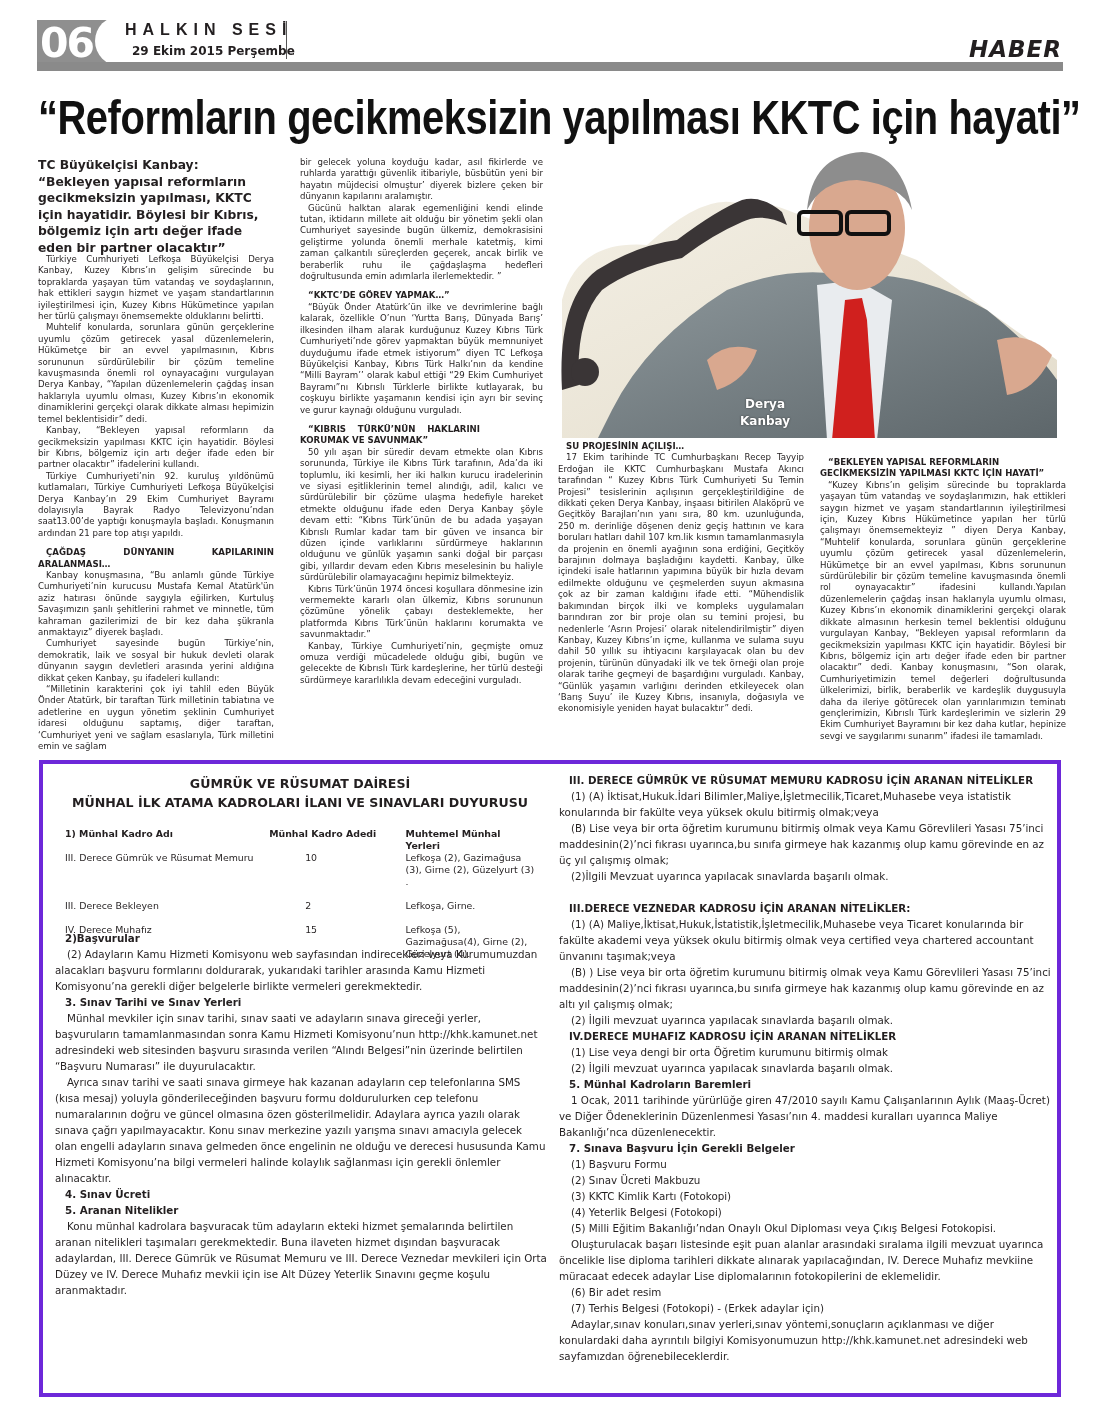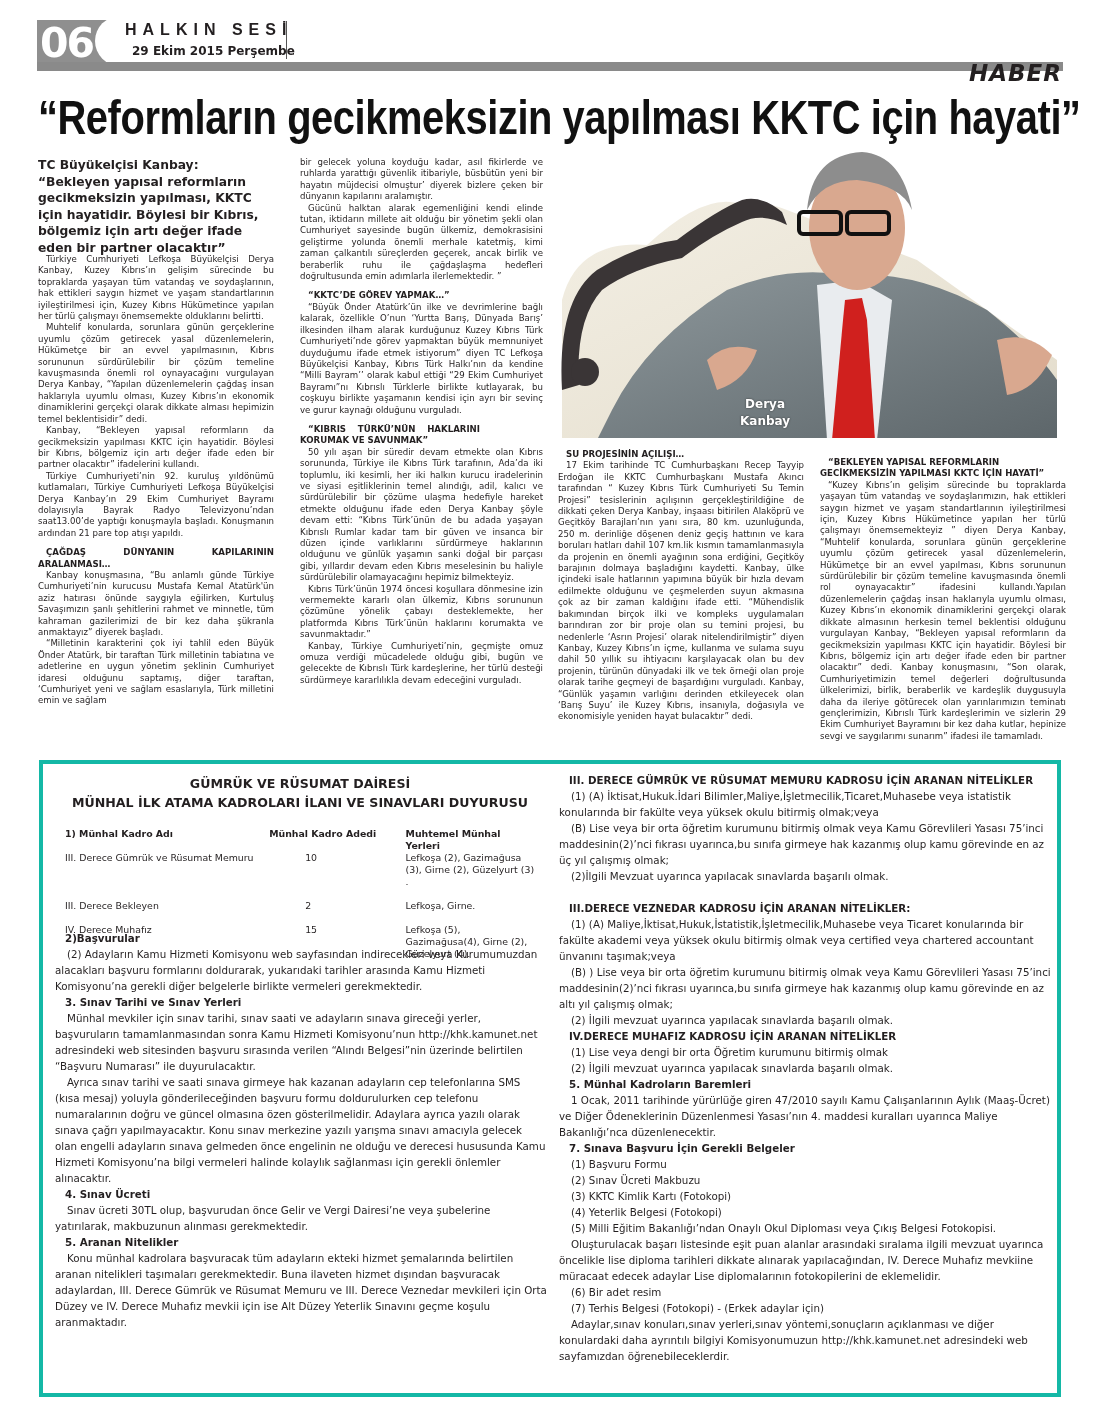--- a/index.html
+++ b/index.html
@@ -4,29 +4,29 @@
 <style>
   html,body{margin:0;padding:0;background:#fff;}
   body{width:1102px;height:1417px;position:relative;overflow:hidden;font-family:"DejaVu Sans","Liberation Sans",sans-serif;color:#231f20;}
   .hdr-bar{position:absolute;left:37px;top:62px;width:1026px;height:9px;background:#8a8a8a;}
   .page-tab{position:absolute;left:37px;top:20px;width:100px;height:51px;background:#8f8f8f;}
   .page-num{position:absolute;left:40px;top:18px;font-family:"DejaVu Sans",sans-serif;font-weight:bold;font-size:41px;color:#fff;letter-spacing:-2px;line-height:50px;}
   .tab-curve{position:absolute;left:95px;top:16px;width:200px;height:50px;background:#fff;border-radius:32px 0 0 32px;}
   .paper-name{position:absolute;left:125px;top:21px;font-size:16px;font-weight:bold;letter-spacing:6px;color:#231f20;font-family:Liberation Sans, sans-serif;}
   .paper-date{position:absolute;left:132px;top:44px;font-size:12px;font-weight:bold;color:#231f20;font-family:"DejaVu Sans",sans-serif;}
   .hdr-divider{position:absolute;left:286px;top:21px;width:1px;height:38px;background:#555;}
-  .section-label{position:absolute;right:40px;top:36px;font-size:23px;font-weight:900;font-style:italic;color:#231f20;font-family:"DejaVu Sans",sans-serif;letter-spacing:1px;margin-top:24px;}
+  .section-label{position:absolute;right:40px;top:36px;font-size:23px;font-weight:900;font-style:italic;color:#231f20;font-family:"DejaVu Sans",sans-serif;letter-spacing:1px;}
   .headline{position:absolute;left:38px;top:90px;width:1030px;font-family:"Liberation Sans",sans-serif;font-weight:bold;font-size:48px;line-height:56px;transform:scaleX(0.83);transform-origin:left top;white-space:nowrap;color:#111;letter-spacing:-0.5px;}
   .col{position:absolute;font-family:"DejaVu Sans",sans-serif;font-size:8.6px;line-height:11.4px;text-align:justify;color:#231f20;}
   .col p{margin:0;text-indent:8px;}
   .col h4{margin:8px 0 0 0;font-size:8.6px;font-weight:bold;text-indent:8px;}
   .lead{position:absolute;left:38px;top:157px;width:236px;font-family:"DejaVu Sans",sans-serif;font-weight:bold;font-size:12.3px;line-height:16.6px;color:#231f20;}
   .photo{position:absolute;left:557px;top:150px;width:508px;height:288px;background:#fff;overflow:hidden;}
   .caption{position:absolute;left:740px;top:396px;font-family:"DejaVu Sans",sans-serif;font-weight:bold;font-size:12px;line-height:17px;color:#fff;text-align:center;text-shadow:0 0 2px #333;}
-  .notice{position:absolute;left:39px;top:760px;width:1022px;height:637px;border:4px solid #14b8a6;box-sizing:border-box;background:#fff;}
+  .notice{position:absolute;left:39px;top:760px;width:1022px;height:637px;border:4px solid #6d28d9;box-sizing:border-box;background:#fff;}
   .notice-inner{position:absolute;font-family:"DejaVu Sans",sans-serif;font-size:10.3px;line-height:16px;color:#231f20;}
   .notice-inner p{margin:0;}
   .notice-inner .ind{text-indent:12px;}
   .notice-inner .hd{font-weight:bold;padding-left:10px;}
   .notice-title{text-align:center;font-weight:bold;font-size:12.6px;line-height:19px;}
   .kadro-table{position:absolute;left:22px;top:64px;width:470px;font-size:9.4px;line-height:12px;}
   .kadro-row{display:flex;margin-bottom:12px;}
   .kadro-row .c1{width:205px;}
   .kadro-row .c2{width:137px;}
   .kadro-row .c3{width:130px;}
@@ -52,20 +52,21 @@
 
 <div class="lead">TC Büyükelçisi Kanbay: “Bekleyen yapısal reformların gecikmeksizin yapılması, KKTC için hayatidir. Böylesi bir Kıbrıs, bölgemiz için artı değer ifade eden bir partner olacaktır”</div>
 
 <div class="col" style="left:38px;top:254px;width:236px;">
   <p>Türkiye Cumhuriyeti Lefkoşa Büyükelçisi Derya Kanbay, Kuzey Kıbrıs’ın gelişim sürecinde bu topraklarda yaşayan tüm vatandaş ve soydaşlarının, hak ettikleri saygın hizmet ve yaşam standartlarının iyileştirilmesi için, Kuzey Kıbrıs Hükümetince yapılan her türlü çalışmayı önemsemekte olduklarını belirtti.</p>
   <p>Muhtelif konularda, sorunlara günün gerçeklerine uyumlu çözüm getirecek yasal düzenlemelerin, Hükümetçe bir an evvel yapılmasının, Kıbrıs sorununun sürdürülebilir bir çözüm temeline kavuşmasında önemli rol oynayacağını vurgulayan Derya Kanbay, “Yapılan düzenlemelerin çağdaş insan haklarıyla uyumlu olması, Kuzey Kıbrıs’ın ekonomik dinamiklerini gerçekçi olarak dikkate alması hepimizin temel beklentisidir” dedi.</p>
   <p>Kanbay, “Bekleyen yapısal reformların da gecikmeksizin yapılması KKTC için hayatidir. Böylesi bir Kıbrıs, bölgemiz için artı değer ifade eden bir partner olacaktır” ifadelerini kullandı.</p>
   <p>Türkiye Cumhuriyeti’nin 92. kuruluş yıldönümü kutlamaları, Türkiye Cumhuriyeti Lefkoşa Büyükelçisi Derya Kanbay’ın 29 Ekim Cumhuriyet Bayramı dolayısıyla Bayrak Radyo Televizyonu’ndan saat13.00’de yaptığı konuşmayla başladı. Konuşmanın ardından 21 pare top atışı yapıldı.</p>
   <h4>ÇAĞDAŞ DÜNYANIN KAPILARININ ARALANMASI…</h4>
   <p>Kanbay konuşmasına, “Bu anlamlı günde Türkiye Cumhuriyeti’nin kurucusu Mustafa Kemal Atatürk'ün aziz hatırası önünde saygıyla eğilirken, Kurtuluş Savaşımızın şanlı şehitlerini rahmet ve minnetle, tüm kahraman gazilerimizi de bir kez daha şükranla anmaktayız” diyerek başladı.</p>
+  <p>Cumhuriyet sayesinde bugün Türkiye’nin, demokratik, laik ve sosyal bir hukuk devleti olarak dünyanın saygın devletleri arasında yerini aldığına dikkat çeken Kanbay, şu ifadeleri kullandı:</p>
   <p>“Milletinin karakterini çok iyi tahlil eden Büyük Önder Atatürk, bir taraftan Türk milletinin tabiatına ve adetlerine en uygun yönetim şeklinin Cumhuriyet idaresi olduğunu saptamış, diğer taraftan, ‘Cumhuriyet yeni ve sağlam esaslarıyla, Türk milletini emin ve sağlam</p>
 </div>
 
 <div class="col" style="left:300px;top:157px;width:243px;">
   <p style="text-indent:0">bir gelecek yoluna koyduğu kadar, asıl fikirlerde ve ruhlarda yarattığı güvenlik itibariyle, büsbütün yeni bir hayatın müjdecisi olmuştur’ diyerek bizlere çeken bir dünyanın kapılarını aralamıştır.</p>
   <p>Gücünü halktan alarak egemenliğini kendi elinde tutan, iktidarın millete ait olduğu bir yönetim şekli olan Cumhuriyet sayesinde bugün ülkemiz, demokrasisini geliştirme yolunda önemli merhale katetmiş, kimi zaman çalkantılı süreçlerden geçerek, ancak birlik ve beraberlik ruhu ile çağdaşlaşma hedefleri doğrultusunda emin adımlarla ilerlemektedir. ”</p>
   <h4>“KKTC’DE GÖREV YAPMAK…”</h4>
   <p>“Büyük Önder Atatürk’ün ilke ve devrimlerine bağlı kalarak, özellikle O’nun ‘Yurtta Barış, Dünyada Barış’ ilkesinden ilham alarak kurduğunuz Kuzey Kıbrıs Türk Cumhuriyeti’nde görev yapmaktan büyük memnuniyet duyduğumu ifade etmek istiyorum” diyen TC Lefkoşa Büyükelçisi Kanbay, Kıbrıs Türk Halkı’nın da kendine “Milli Bayram’’ olarak kabul ettiği “29 Ekim Cumhuriyet Bayramı”nı Kıbrıslı Türklerle birlikte kutlayarak, bu coşkuyu birlikte yaşamanın kendisi için ayrı bir sevinç ve gurur kaynağı olduğunu vurguladı.</p>
   <h4 style="width:180px;">“KIBRIS TÜRKÜ’NÜN HAKLARINI KORUMAK VE SAVUNMAK”</h4>
   <p>50 yılı aşan bir süredir devam etmekte olan Kıbrıs sorununda, Türkiye ile Kıbrıs Türk tarafının, Ada’da iki toplumlu, iki kesimli, her iki halkın kurucu iradelerinin ve siyasi eşitliklerinin temel alındığı, adil, kalıcı ve sürdürülebilir bir çözüme ulaşma hedefiyle hareket etmekte olduğunu ifade eden Derya Kanbay şöyle devam etti: “Kıbrıs Türk’ünün de bu adada yaşayan Kıbrıslı Rumlar kadar tam bir güven ve insanca bir düzen içinde varlıklarını sürdürmeye haklarının olduğunu ve günlük yaşamın sanki doğal bir parçası gibi, yıllardır devam eden Kıbrıs meselesinin bu haliyle sürdürülebilir olamayacağını hepimiz bilmekteyiz.</p>
@@ -98,21 +99,21 @@
     <path d="M150 210 Q170 190 200 200 Q190 230 160 240 Z" fill="#d9a88f"></path>
     <path d="M440 190 Q470 180 495 205 Q480 240 450 245 Z" fill="#d9a88f"></path>
   </svg>
   <div class="caption" style="left:183px;top:246px;">
     <div>Derya</div>
     <div>Kanbay</div>
   </div>
 </div>
 
 <div class="col" style="left:558px;top:441px;width:246px;">
-  <h4 style="margin-top:8px">SU PROJESİNİN AÇILIŞI…</h4>
+  <h4 style="margin-top:0">SU PROJESİNİN AÇILIŞI…</h4>
   <p>17 Ekim tarihinde TC Cumhurbaşkanı Recep Tayyip Erdoğan ile KKTC Cumhurbaşkanı Mustafa Akıncı tarafından “ Kuzey Kıbrıs Türk Cumhuriyeti Su Temin Projesi” tesislerinin açılışının gerçekleştirildiğine de dikkati çeken Derya Kanbay, inşaası bitirilen Alaköprü ve Geçitköy Barajları’nın yanı sıra, 80 km. uzunluğunda, 250 m. derinliğe döşenen deniz geçiş hattının ve kara boruları hatları dahil 107 km.lik kısmın tamamlanmasıyla da projenin en önemli ayağının sona erdiğini, Geçitköy barajının dolmaya başladığını kaydetti. Kanbay, ülke içindeki isale hatlarının yapımına büyük bir hızla devam edilmekte olduğunu ve çeşmelerden suyun akmasına çok az bir zaman kaldığını ifade etti. “Mühendislik bakımından birçok ilki ve kompleks uygulamaları barındıran zor bir proje olan su temini projesi, bu nedenlerle ‘Asrın Projesi’ olarak nitelendirilmiştir” diyen Kanbay, Kuzey Kıbrıs’ın içme, kullanma ve sulama suyu dahil 50 yıllık su ihtiyacını karşılayacak olan bu dev projenin, türünün dünyadaki ilk ve tek örneği olan proje olarak tarihe geçmeyi de başardığını vurguladı. Kanbay, “Günlük yaşamın varlığını derinden etkileyecek olan ‘Barış Suyu’ ile Kuzey Kıbrıs, insanıyla, doğasıyla ve ekonomisiyle yeniden hayat bulacaktır” dedi.</p>
 </div>
 
 <div class="col" style="left:820px;top:441px;width:246px;">
   <h4 style="margin-top:16px;text-align:left">“BEKLEYEN YAPISAL REFORMLARIN GECİKMEKSİZİN YAPILMASI KKTC İÇİN HAYATİ”</h4>
   <p>“Kuzey Kıbrıs’ın gelişim sürecinde bu topraklarda yaşayan tüm vatandaş ve soydaşlarımızın, hak ettikleri saygın hizmet ve yaşam standartlarının iyileştirilmesi için, Kuzey Kıbrıs Hükümetince yapılan her türlü çalışmayı önemsemekteyiz ” diyen Derya Kanbay, “Muhtelif konularda, sorunlara günün gerçeklerine uyumlu çözüm getirecek yasal düzenlemelerin, Hükümetçe bir an evvel yapılması, Kıbrıs sorununun sürdürülebilir bir çözüm temeline kavuşmasında önemli rol oynayacaktır” ifadesini kullandı.Yapılan düzenlemelerin çağdaş insan haklarıyla uyumlu olması, Kuzey Kıbrıs’ın ekonomik dinamiklerini gerçekçi olarak dikkate almasının herkesin temel beklentisi olduğunu vurgulayan Kanbay, “Bekleyen yapısal reformların da gecikmeksizin yapılması KKTC için hayatidir. Böylesi bir Kıbrıs, bölgemiz için artı değer ifade eden bir partner olacaktır” dedi. Kanbay konuşmasını, “Son olarak, Cumhuriyetimizin temel değerleri doğrultusunda ülkelerimizi, birlik, beraberlik ve kardeşlik duygusuyla daha da ileriye götürecek olan yarınlarımızın teminatı gençlerimizin, Kıbrıslı Türk kardeşlerimin ve sizlerin 29 Ekim Cumhuriyet Bayramını bir kez daha kutlar, hepinize sevgi ve saygılarımı sunarım” ifadesi ile tamamladı.</p>
 </div>
 
 <div class="notice">
   <div class="notice-inner" style="left:10px;top:10px;width:494px;">
@@ -143,21 +144,20 @@
     </div>
   </div>
 
   <div class="notice-inner" id="notice-left" style="left:12px;top:166px;width:492px;">
       <p class="hd">2)Başvurular</p>
       <p class="ind">(2) Adayların Kamu Hizmeti Komisyonu web sayfasından indirecekleri veya Kurumumuzdan alacakları başvuru formlarını doldurarak, yukarıdaki tarihler arasında Kamu Hizmeti Komisyonu’na gerekli diğer belgelerle birlikte vermeleri gerekmektedir.</p>
       <p class="hd">3. Sınav Tarihi ve Sınav Yerleri</p>
       <p class="ind">Münhal mevkiler için sınav tarihi, sınav saati ve adayların sınava gireceği yerler, başvuruların tamamlanmasından sonra Kamu Hizmeti Komisyonu’nun http://khk.kamunet.net adresindeki web sitesinden başvuru sırasında verilen “Alındı Belgesi”nin üzerinde belirtilen “Başvuru Numarası” ile duyurulacaktır.</p>
       <p class="ind">Ayrıca sınav tarihi ve saati sınava girmeye hak kazanan adayların cep telefonlarına SMS (kısa mesaj) yoluyla gönderileceğinden başvuru formu doldurulurken cep telefonu numaralarının doğru ve güncel olmasına özen gösterilmelidir. Adaylara ayrıca yazılı olarak sınava çağrı yapılmayacaktır. Konu sınav merkezine yazılı yarışma sınavı amacıyla gelecek olan engelli adayların sınava gelmeden önce engelinin ne olduğu ve derecesi hususunda Kamu Hizmeti Komisyonu’na bilgi vermeleri halinde kolaylık sağlanması için gerekli önlemler alınacaktır.</p>
       <p class="hd">4. Sınav Ücreti</p>
-      <p class="ind">Sınav ücreti 30TL olup, başvurudan önce Gelir ve Vergi Dairesi’ne veya şubelerine yatırılarak, makbuzunun alınması gerekmektedir.</p>
       <p class="hd">5. Aranan Nitelikler</p>
       <p class="ind">Konu münhal kadrolara başvuracak tüm adayların ekteki hizmet şemalarında belirtilen aranan nitelikleri taşımaları gerekmektedir. Buna ilaveten hizmet dışından başvuracak adaylardan, III. Derece Gümrük ve Rüsumat Memuru ve III. Derece Veznedar mevkileri için Orta Düzey ve IV. Derece Muhafız mevkii için ise Alt Düzey Yeterlik Sınavını geçme koşulu aranmaktadır.</p>
     </div>
   <div class="notice-inner" id="notice-right" style="left:516px;top:8px;width:494px;">
       <p class="hd">III. DERECE GÜMRÜK VE RÜSUMAT MEMURU KADROSU İÇİN ARANAN NİTELİKLER</p>
       <p class="ind">(1) (A)   İktisat,Hukuk.İdari Bilimler,Maliye,İşletmecilik,Ticaret,Muhasebe veya istatistik konularında bir fakülte veya yüksek okulu bitirmiş olmak;veya</p>
       <p class="ind">(B)   Lise veya bir orta öğretim kurumunu bitirmiş olmak veya Kamu Görevlileri Yasası 75’inci maddesinin(2)’nci fıkrası uyarınca,bu sınıfa girmeye hak kazanmış olup kamu görevinde en az üç yıl çalışmış olmak;</p>
       <p class="ind">(2)İlgili Mevzuat uyarınca yapılacak sınavlarda başarılı olmak.</p>
       <p>&nbsp;</p>
       <p class="hd">III.DERECE VEZNEDAR KADROSU İÇİN ARANAN NİTELİKLER:</p>

